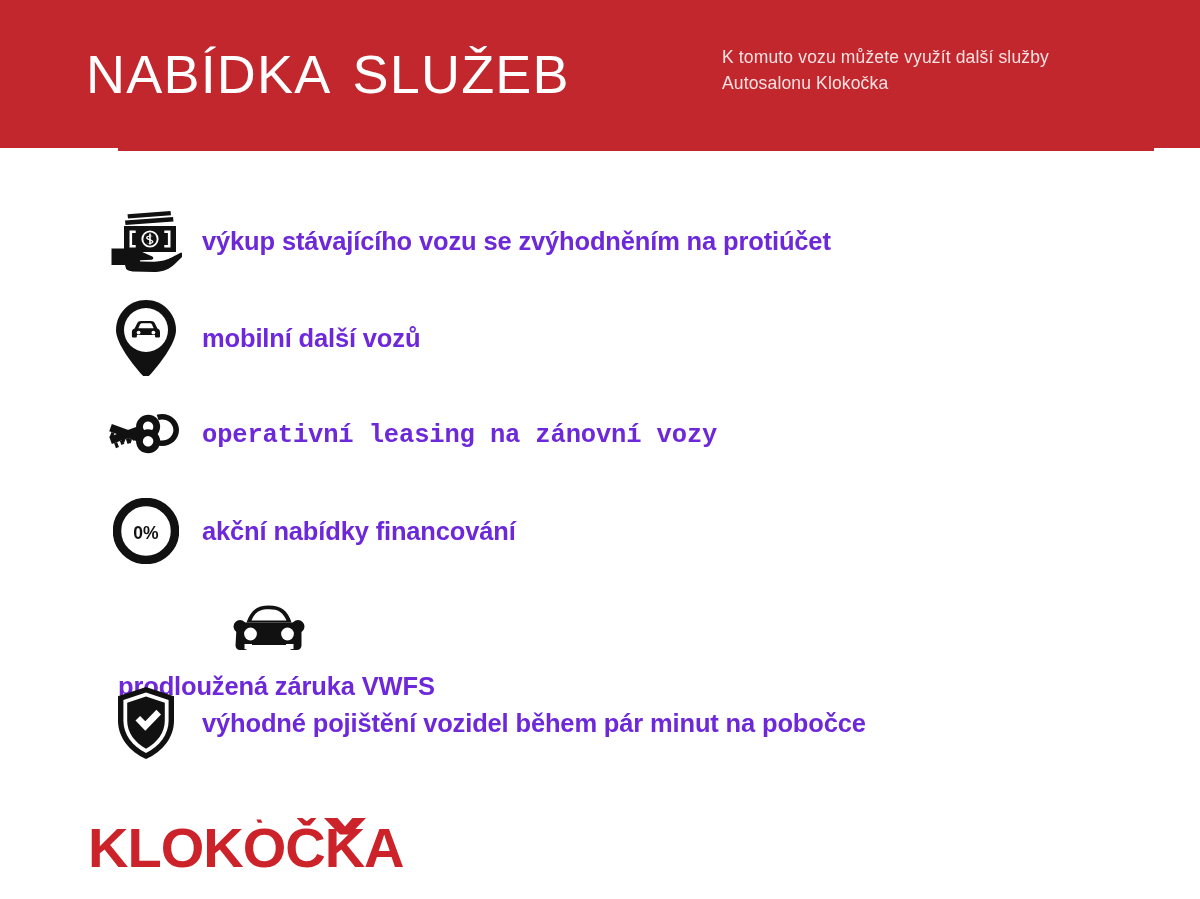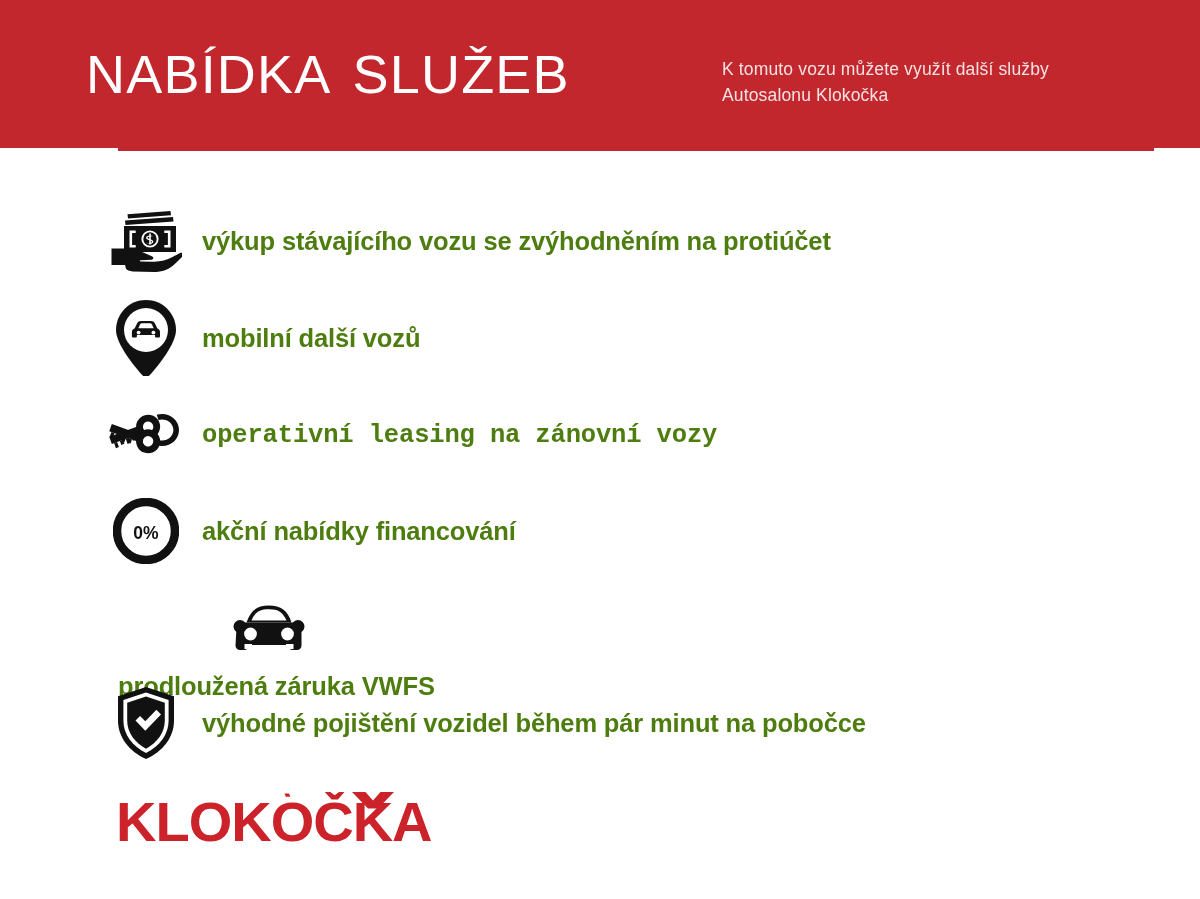--- a/index.html
+++ b/index.html
@@ -43,21 +43,21 @@
     font-weight: normal;
     color: #ffffff;
     letter-spacing: 1.2px;
     white-space: nowrap;
   }
   .header-title .gapfix { letter-spacing: 6px; }
 
   .header-subtitle {
     position: absolute;
     left: 722px;
-    top: 56px;
+    top: 44px;
     width: 420px;
     font-size: 17.5px;
     line-height: 26px;
     font-weight: normal;
     color: #f6e2e3;
     letter-spacing: 0.15px;
   }
 
   
   .services {
@@ -79,41 +79,40 @@
     flex: 0 0 84px;
     display: flex;
     align-items: center;
     justify-content: center;
     color: #111111;
   }
   .service-icon svg { display: block; }
   .service-label {
     font-size: 25.5px;
     font-weight: bold;
-    color: #4d7c0f;
+    color: #6d28d9;
     letter-spacing: -0.15px;
     white-space: nowrap;
     margin-left: 14px;
   }
 
   
   .row-0 { top: 53px; }
   .row-1 { top: 150px; }
   .row-2 { top: 247px; font-family: Liberation Mono, monospace; }
   .row-3 { top: 343px; }
   .row-4 { top: 440px; flex-direction: column; }
   .row-5 { top: 535px; }
 
   
   .logo {
     position: absolute;
     left: 88px;
-    top: 792px;
+    top: 818px;
     height: 56px;
-    margin-left: 28px;
   }
   .logo svg { display: block; }
 </style>
 </head>
 <body>
 
 <div class="header-band"></div>
 <div class="header-band-step"></div>
 
 <div class="header-title"><span>NABÍDKA</span><span class="gapfix"> </span><span>SLUŽEB</span></div>

